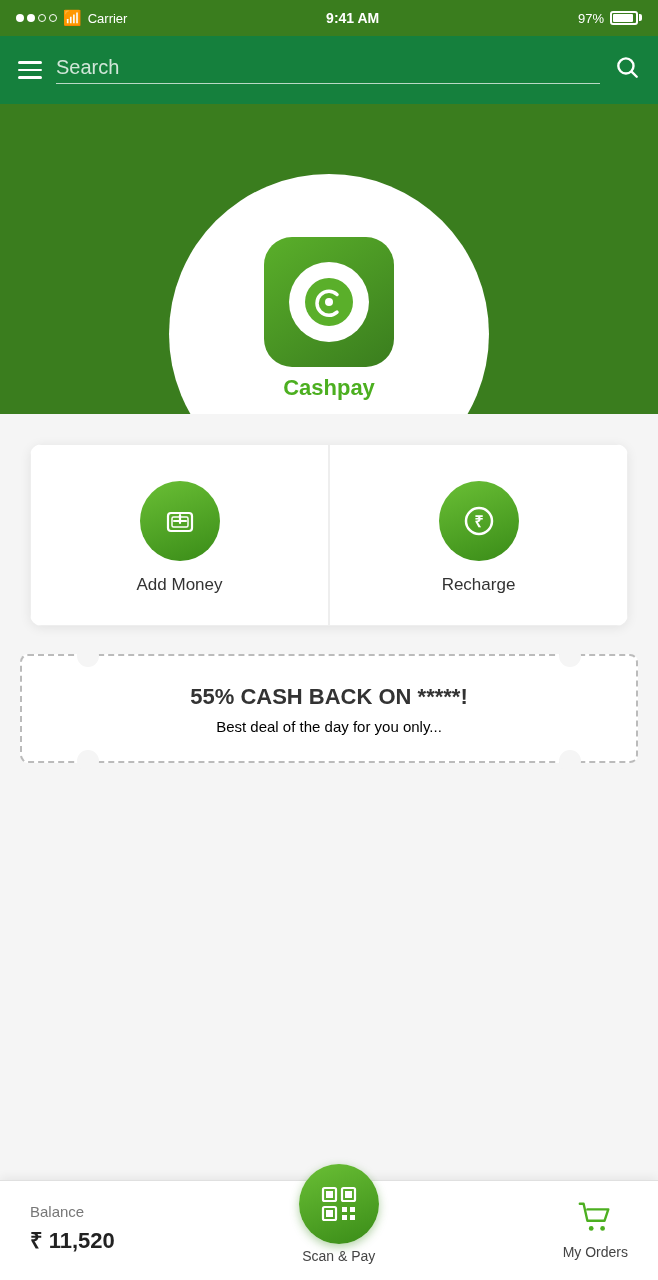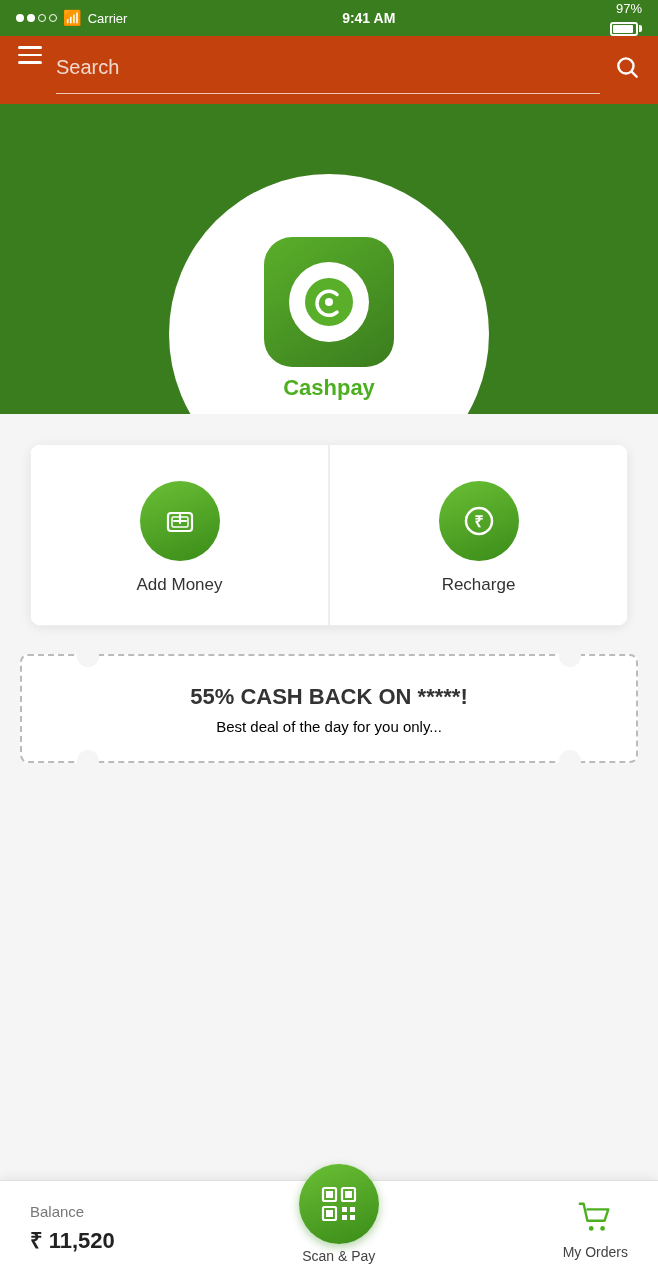--- a/index.html
+++ b/index.html
@@ -34,21 +34,21 @@
       gap: 3px;
     }
     .dot {
       width: 8px; height: 8px;
       border-radius: 50%;
       background: white;
     }
     .dot.empty { background: transparent; border: 1.5px solid white; }
     .wifi-icon { color: white; font-size: 15px; }
     .status-center { color: white; font-size: 14px; font-weight: 600; }
-    .status-right { display: flex; align-items: flex-end; gap: 6px; color: white; font-size: 13px; flex-direction: column; }
+    .status-right { display: flex; align-items: flex-start; gap: 6px; color: white; font-size: 13px; }
     .battery {
       display: inline-flex;
       align-items: center;
     }
     .battery-body {
       width: 28px; height: 14px;
       border: 2px solid white;
       border-radius: 3px;
       position: relative;
       display: flex;
@@ -63,22 +63,23 @@
     }
     .battery-tip {
       width: 3px; height: 7px;
       background: white;
       border-radius: 0 2px 2px 0;
       margin-left: 1px;
     }
 
     
     .search-bar {
-      background: #c2410c;
-      display: flex;
+      background: #15803d;
+      display: flex;
+      align-items: center;
       padding: 10px 18px;
       gap: 14px;
       height: 68px;
     }
     .hamburger-icon {
       display: flex;
       flex-direction: column;
       gap: 5px;
       cursor: pointer;
     }

